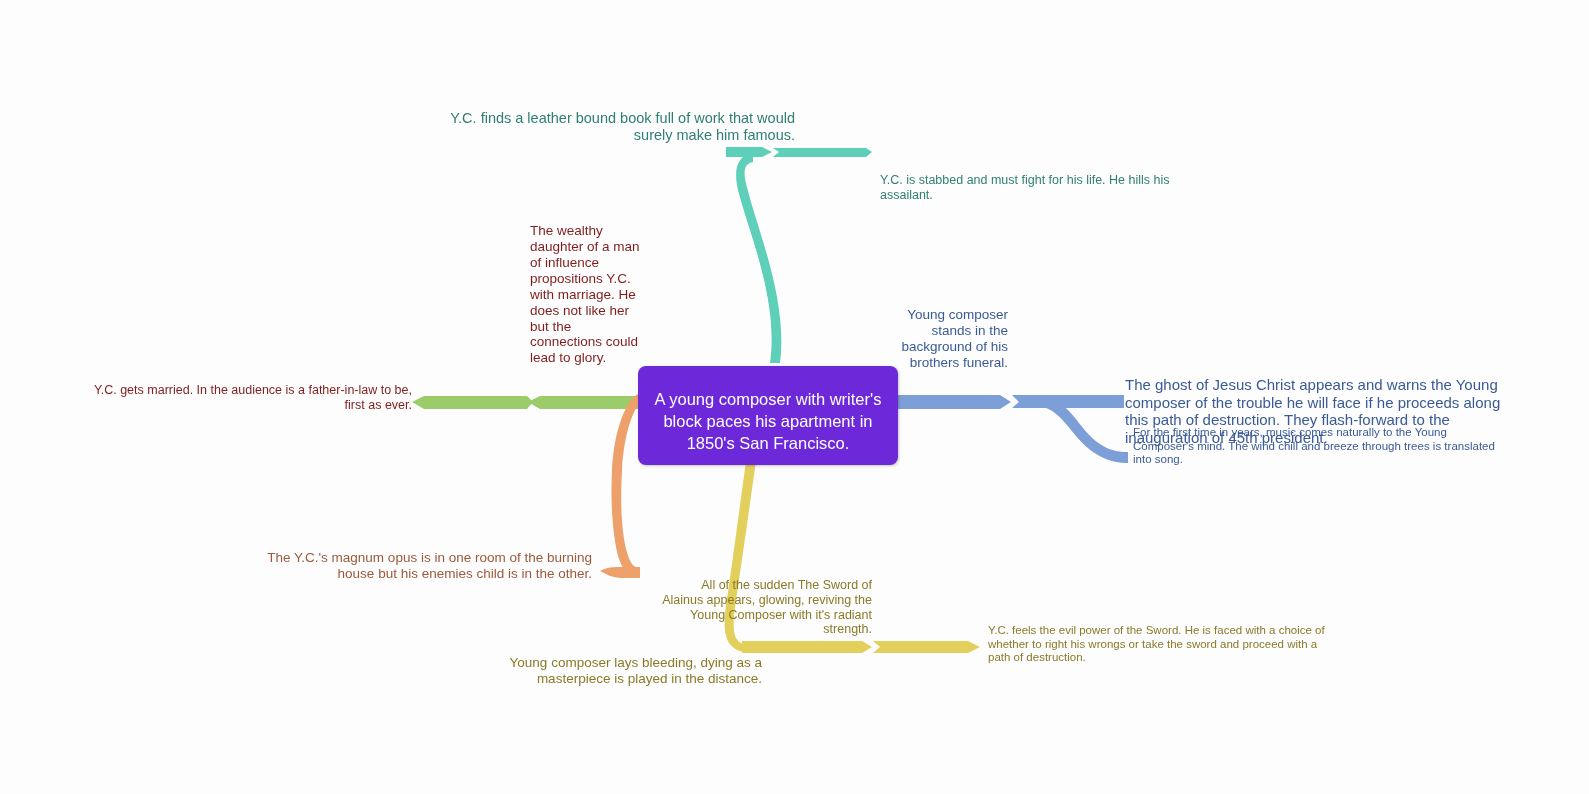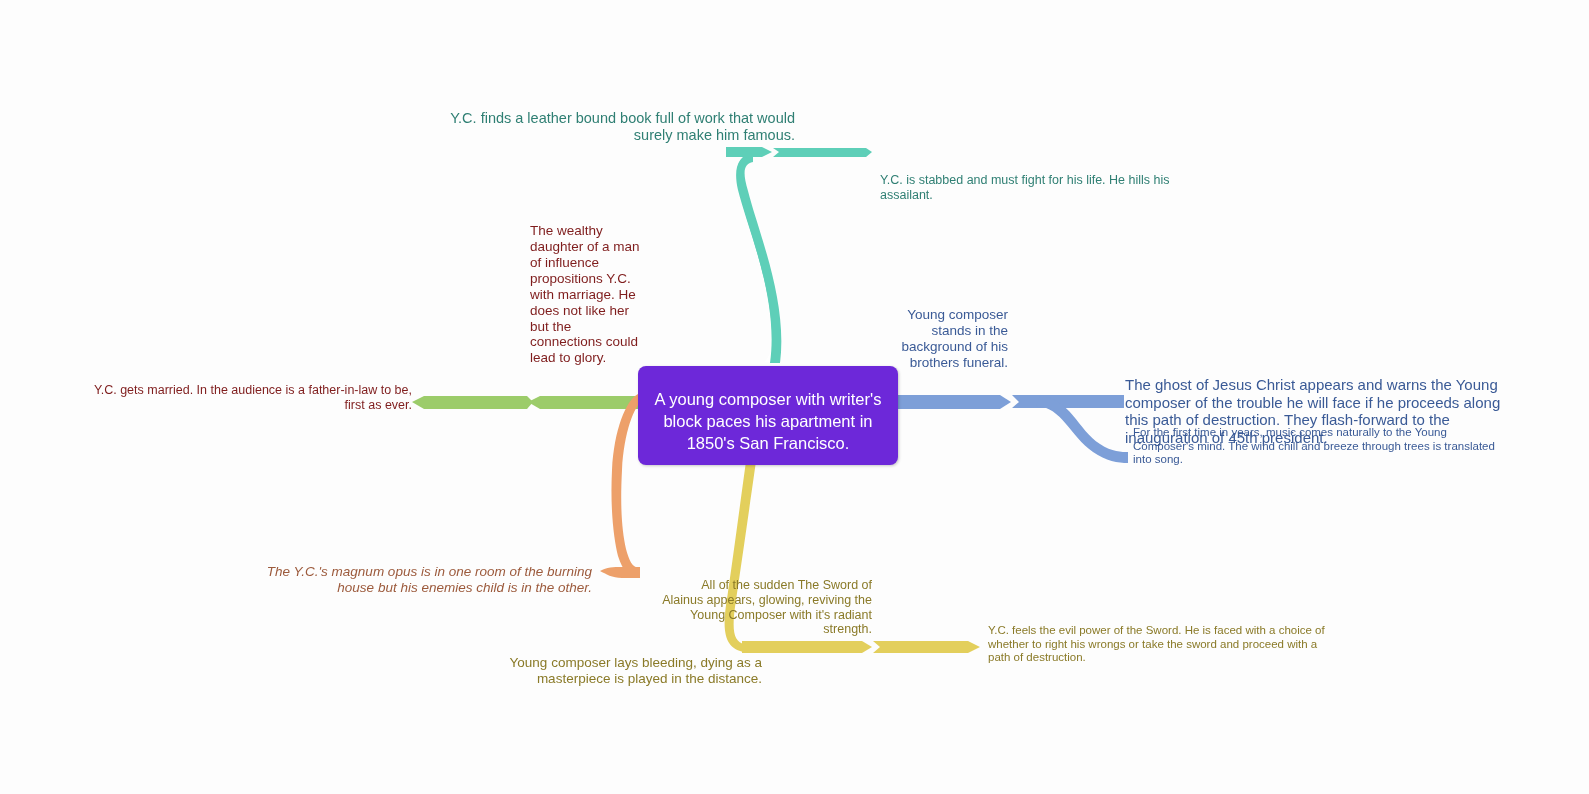--- a/index.html
+++ b/index.html
@@ -135,15 +135,15 @@
   <div class="node-label t-blue ta-left" style="left:1125px; top:376px; width:398px; font-size:15px;">The ghost of Jesus Christ appears and warns the Young composer of the trouble he will face if he proceeds along this path of destruction. They flash-forward to the inauguration of 45th president.</div>
 
   <div class="node-label t-blue ta-left" style="left:1125px; top:426px; width:370px; font-size:11.5px;margin-left:8px;">For the first time in years, music comes naturally to the Young Composer's mind. The wind chill and breeze through trees is translated into song.</div>
 
   <div class="node-label t-yellow ta-right" style="left:660px; top:578px; width:212px; font-size:12.5px;">All of the sudden The Sword of Alainus appears, glowing, reviving the Young Composer with it's radiant strength.</div>
 
   <div class="node-label t-yellow ta-left" style="left:988px; top:624px; width:350px; font-size:11.5px;">Y.C. feels the evil power of the Sword. He is faced with a choice of whether to right his wrongs or take the sword and proceed with a path of destruction.</div>
 
   <div class="node-label t-yellow ta-right" style="left:462px; top:655px; width:300px; font-size:13.5px;">Young composer lays bleeding, dying as a masterpiece is played in the distance.</div>
 
-  <div class="node-label t-orange ta-right" style="left:258px; top:564px; width:334px; font-size:13.5px;font-style:italic;">The Y.C.'s magnum opus is in one room of the burning house but his enemies child is in the other.</div>
+  <div class="node-label t-orange ta-right" style="left:258px; top:550px; width:334px; font-size:13.5px;">The Y.C.'s magnum opus is in one room of the burning house but his enemies child is in the other.</div>
 
 </div>
 
 </body></html>

